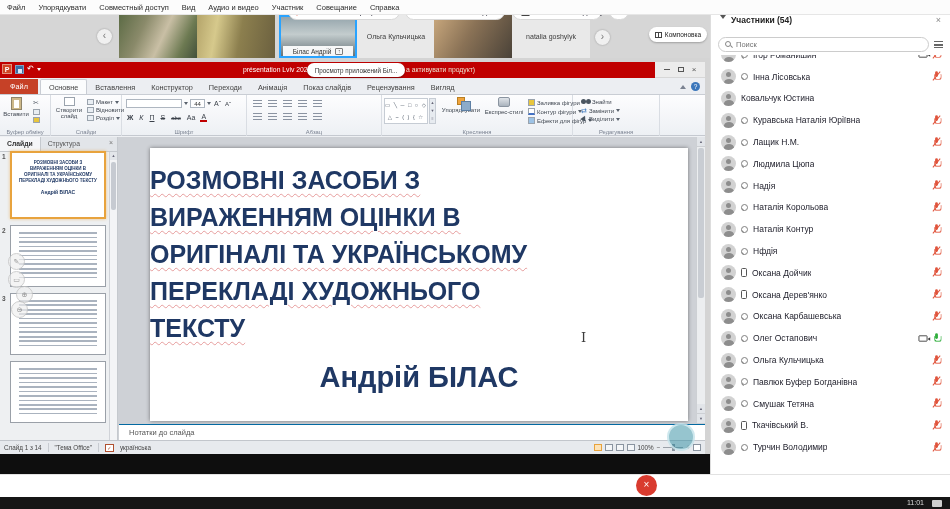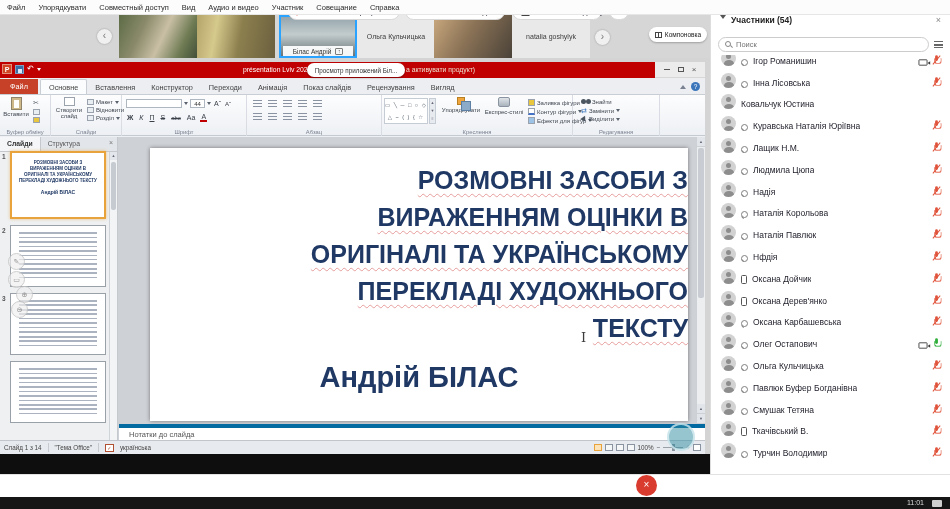--- a/index.html
+++ b/index.html
@@ -101,30 +101,30 @@
 .thumb-lines{margin:6px 8px;height:46px;background:repeating-linear-gradient(#aab3bf 0 1.5px,transparent 1.5px 4.5px)}
 .thumb2{top:88px;height:62px}
 .thumb3{top:156px;height:62px}
 .thumb4{top:224px;height:62px}
 .pane-scroll{position:absolute;right:0;top:15px;width:8px;bottom:0;background:#f3f4f6;border-left:1px solid #d0d3d8}
 .pane-scroll .up{height:8px;background:#e3e6ea;font-size:4px;text-align:center;line-height:8px;color:#667}
 .pane-scroll .pthumb{margin:2px 1px;height:48px;background:#c6cad1;border-radius:2px}
 
 .slidearea{position:absolute;left:119px;top:0;right:0;height:287px;background:#ced1d6}
 .slide{position:absolute;left:31px;top:11px;width:538px;height:273px;background:#fff;box-shadow:0 0 4px rgba(0,0,0,.45)}
-.slide-title{margin-top:14px;text-align:right;color:#1f3864;font-weight:bold;font-size:25px;line-height:37px}
+.slide-title{margin-top:14px;text-align:left;color:#1f3864;font-weight:bold;font-size:25px;line-height:37px}
 .title-line{text-decoration:underline;text-decoration-style:wavy;text-decoration-color:rgba(214,88,88,.55);text-decoration-thickness:1px;text-underline-offset:4px}
 .slide-author{margin-top:14px;text-align:center;color:#1f3864;font-weight:bold;font-size:29px}
 .slide-scroll{position:absolute;right:0;top:0;width:9px;height:287px;background:#eceef0;border-left:1px solid #cdd0d4;font-size:4px;color:#667;text-align:center}
 .slide-scroll .sbtn{height:10px;line-height:10px;background:#e2e5e9;border-bottom:1px solid #cdd0d4}
 .slide-scroll .sthumb{margin:1px;height:150px;background:#c9cdd3;border-radius:2px}
 .slide-scroll .snav{position:absolute;bottom:0;left:0;right:0}
 .ibeam{position:absolute;left:581px;top:330px;font-family:"DejaVu Serif",serif;font-size:13px;color:#3c3c3c;z-index:40}
 
-.notes{position:absolute;left:119px;top:287px;right:0;height:16px;background:#fff;border-top:4px solid #0369a1;font-size:7.5px;color:#555;display:flex;align-items:center;padding-left:10px}
+.notes{position:absolute;left:119px;top:287px;right:0;height:16px;background:#fff;border-top:1px solid #0369a1;font-size:7.5px;color:#555;display:flex;align-items:center;padding-left:10px}
 .notes-split{position:absolute;left:119px;top:287px;width:9px;height:16px;background:#e2e5e9;border-right:1px solid #c5c9ce;font-size:4px;color:#667;text-align:center;line-height:16px}
 
 
 .statusbar{position:absolute;left:0;top:378px;width:705px;height:14px;background:#e7eaee;border-top:1px solid #c2c6cc;font-size:6.3px;color:#444;display:flex;align-items:center;padding:0 4px;gap:6px}
 .sdiv{width:1px;height:9px;background:#c7cbd1}
 .spellico{width:9px;height:8px;background:#fff;border:1px solid #b05030;font-size:5px;color:#b05030;line-height:7px;text-align:center;flex:none}
 .sright{margin-left:auto;display:flex;align-items:center;gap:3px}
 .viewico{width:8px;height:7px;border:1px solid #8a94a0;background:#f4f6f8;flex:none}
 .viewico.active{border-color:#e8a33d;background:#fde3b8}
 .ztrack{width:20px;height:1px;background:#9aa0a8;position:relative}
@@ -162,21 +162,21 @@
 .panel-head{display:flex;align-items:flex-start;height:20px;padding:0 9px;font-size:8.5px;font-weight:bold;color:#222;gap:5px}
 .dcaret{border-left:3px solid transparent;border-right:3px solid transparent;border-top:4px solid #555;width:0;height:0}
 .panel-x{margin-left:auto;color:#888;font-size:9px;font-weight:normal}
 .search-row{display:flex;align-items:center;padding:2px 7px;gap:5px;position:relative}
 .search-input{flex:1;height:15px;border:1px solid #ccc;border-radius:8px;font-size:7.5px;padding:0 6px 0 17px;color:#333;outline:none;font-family:"Liberation Sans",sans-serif}
 .ico-search{position:absolute;left:14px;top:6px;width:6px;height:6px;border:1px solid #888;border-radius:50%}
 .ico-search::after{content:"";position:absolute;width:3px;height:1px;background:#888;transform:rotate(45deg);right:-2.5px;bottom:-1px}
 .sortico{width:9px;height:7px;border-top:1.5px solid #666;border-bottom:1.5px solid #666;position:relative;flex:none}
 .sortico::before{content:"";position:absolute;top:2.2px;left:0;width:9px;height:1.5px;background:#666}
 .plist{position:absolute;top:40px;left:0;right:0;bottom:0;overflow:hidden}
-.prow{display:flex;align-items:flex-end;height:21.8px;padding:0 10px;gap:5px;font-size:8.5px;color:#1c1c28}
+.prow{display:flex;align-items:center;height:21.8px;padding:0 10px;gap:5px;font-size:8.5px;color:#1c1c28}
 .prow:first-child{margin-top:-11px}
 .avatar{width:15px;height:15px;border-radius:50%;background:#d2d2d2;position:relative;overflow:hidden;flex:none}
 .avatar::before{content:"";position:absolute;top:3px;left:5px;width:5px;height:5px;border-radius:50%;background:#8d8d8d}
 .avatar::after{content:"";position:absolute;top:9.5px;left:2.5px;width:10px;height:7px;border-radius:50% 50% 0 0;background:#8d8d8d}
 .qico{width:7px;height:7px;border:1px solid #808080;border-radius:50%;position:relative;flex:none}
 .qico::after{content:"";position:absolute;left:-1.5px;bottom:-.5px;width:3px;height:1.3px;background:#808080;transform:rotate(45deg)}
 .phoneico{width:6px;height:9px;border:1px solid #555;border-radius:1.5px;flex:none}
 .pname{white-space:nowrap;overflow:hidden;text-overflow:ellipsis}
 .spacer{flex:1}
 .prow .micico{transform:scale(.95)}
@@ -586,21 +586,21 @@
           <span class="qico"></span>
           <span class="pname">Наталія Корольова</span>
           <span class="spacer"></span>
           <span class="micico">
             <span class="slash"></span>
           </span>
         </div>
         <div class="prow">
           <span class="avatar"></span>
           <span class="qico"></span>
-          <span class="pname">Наталія Павлюк</span>
+          <span class="pname">Наталія Контур</span>
           <span class="spacer"></span>
           <span class="micico">
             <span class="slash"></span>
           </span>
         </div>
         <div class="prow">
           <span class="avatar"></span>
           <span class="qico"></span>
           <span class="pname">Нфдія</span>
           <span class="spacer"></span>

